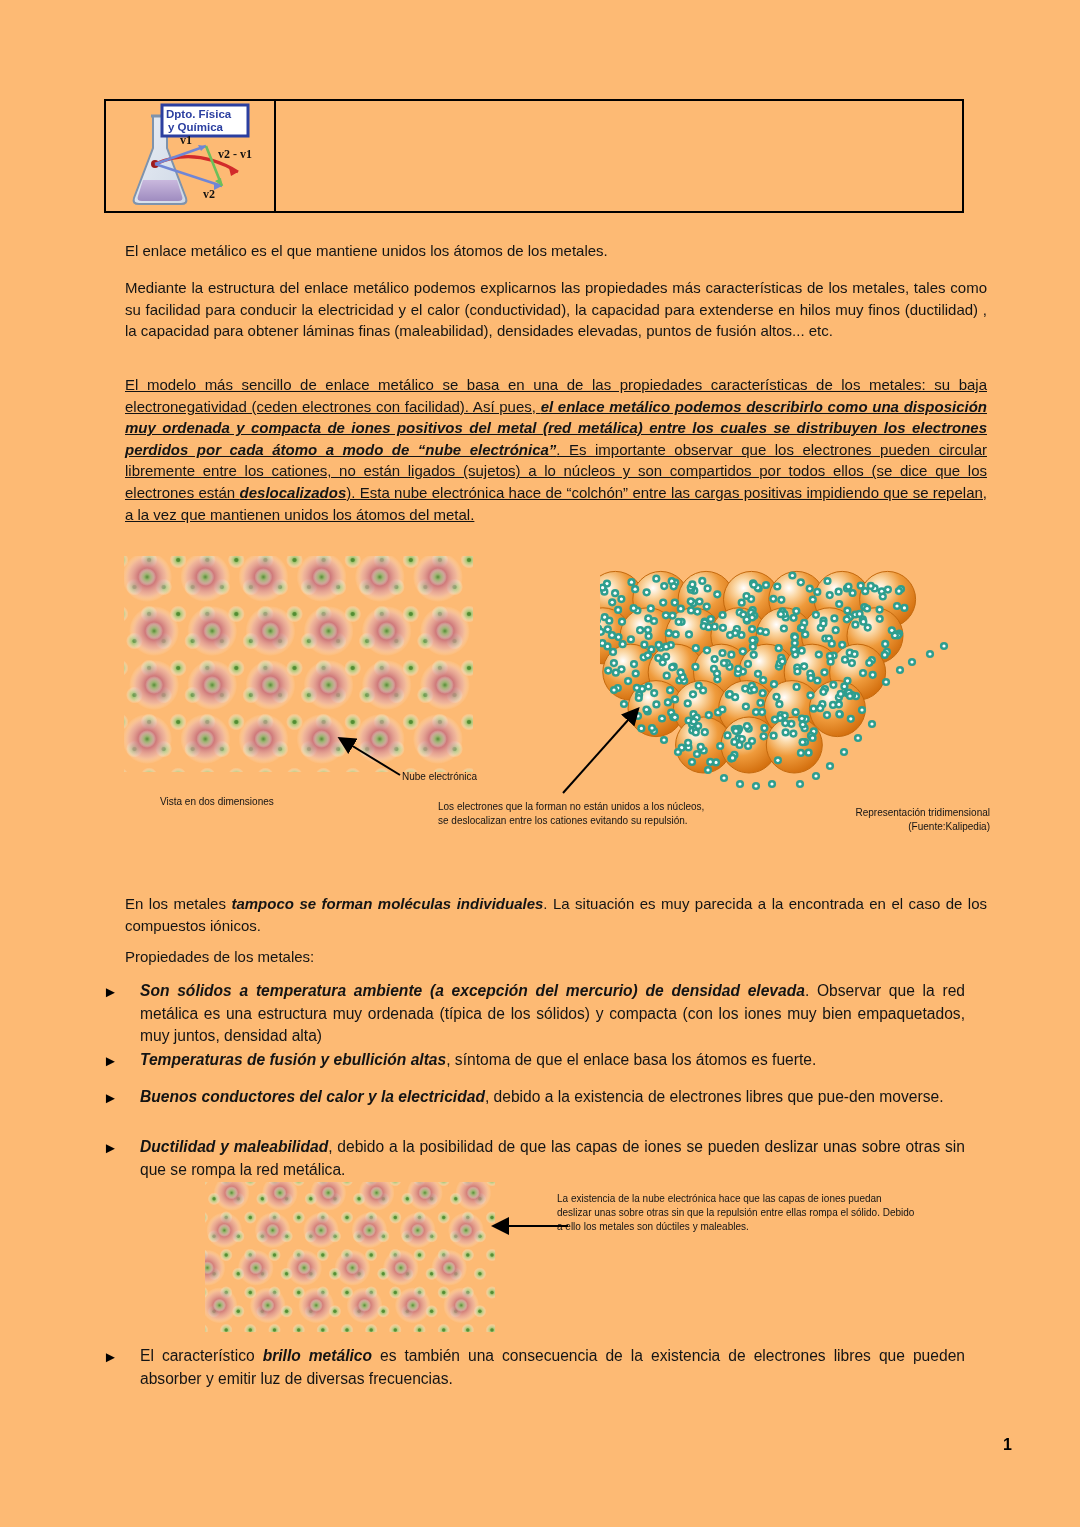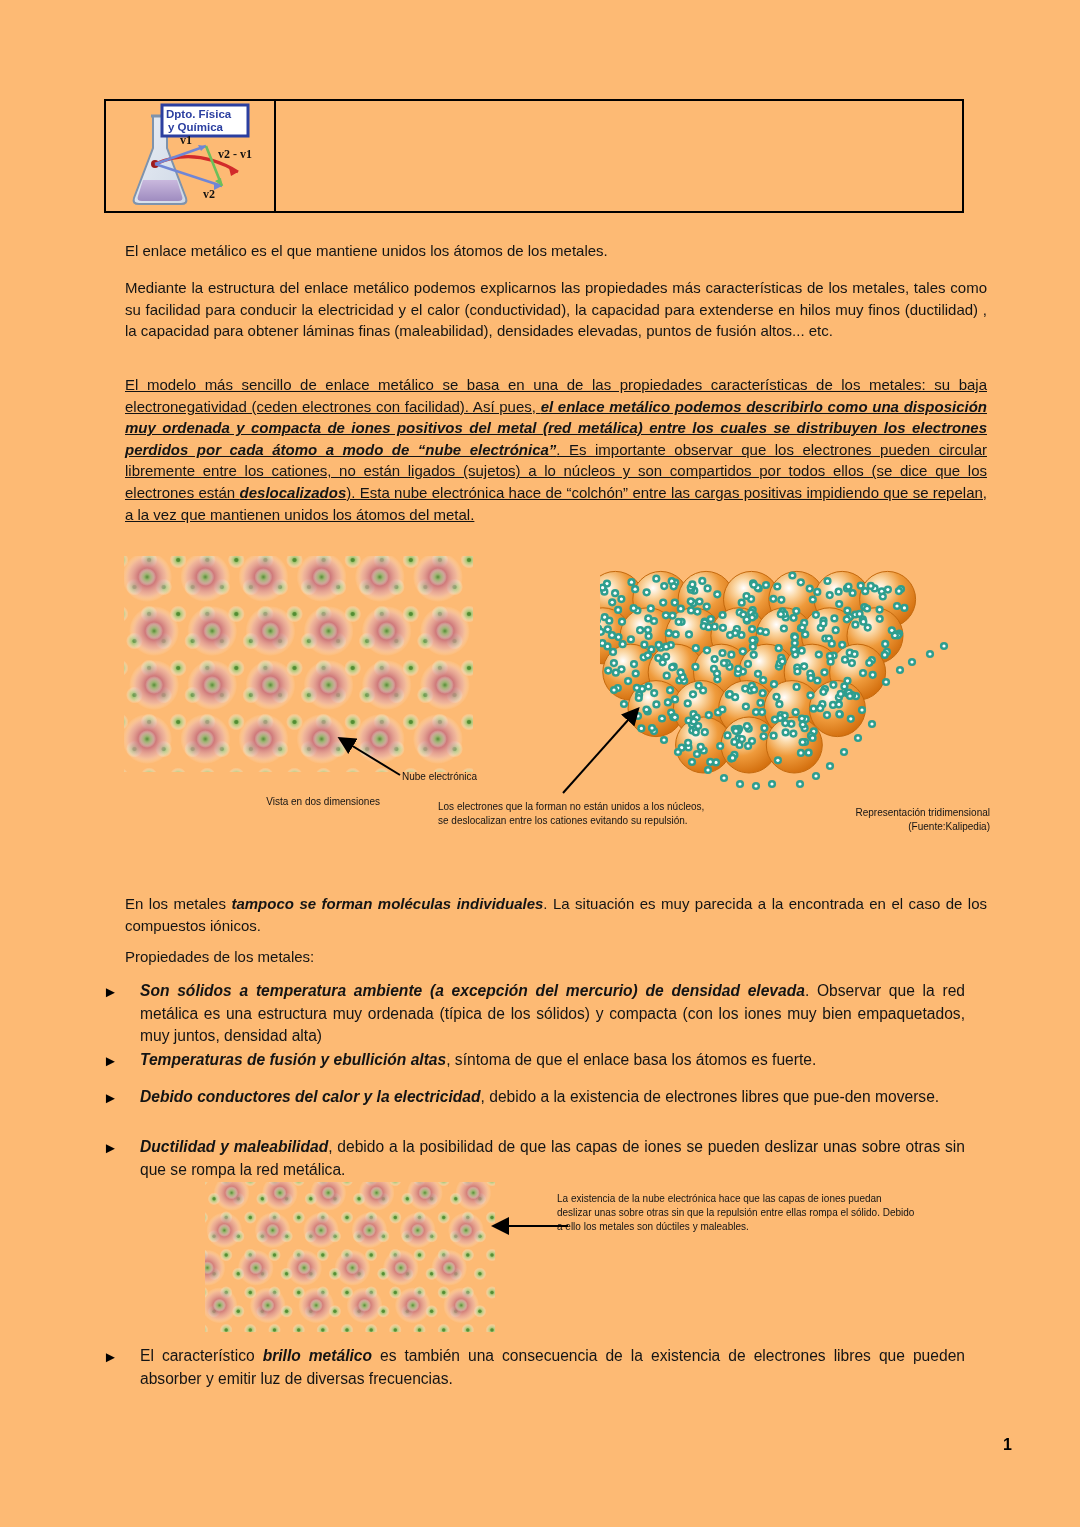--- a/index.html
+++ b/index.html
@@ -1299,21 +1299,21 @@
           <circle cx="312" cy="92" r="4.1" fill="#2e9e8f"></circle>
           <circle cx="312" cy="92" r="1.6" fill="#ffffff"></circle>
           <circle cx="330" cy="84" r="4.1" fill="#2e9e8f"></circle>
           <circle cx="330" cy="84" r="1.6" fill="#ffffff"></circle>
           <circle cx="344" cy="76" r="4.1" fill="#2e9e8f"></circle>
           <circle cx="344" cy="76" r="1.6" fill="#ffffff"></circle>
         </g>
     </svg>
   </div>
 
-  <div class="cap" style="left:160px; top:795px; width:220px; text-align:right;">Vista en dos dimensiones</div>
+  <div class="cap" style="left:160px; top:795px; width:220px; text-align:left;">Vista en dos dimensiones</div>
 
   <div class="cap" style="left:402px; top:770px; width:275px;">Nube electrónica</div>
 
   <div class="cap" style="left:402px; top:800px; width:278px;margin-left:36px;">Los electrones que la forman no están unidos a los núcleos, se deslocalizan entre los cationes evitando su repulsión.</div>
 
   <div class="cap center" style="left:700px; top:806px; width:290px;">
     <span>Representación tridimensional</span><br>
     <span>(Fuente:Kalipedia)</span>
   </div>
 
@@ -1333,21 +1333,21 @@
   <div class="bullet-row" style="top:1049px;">
     <span class="bullet-mark">►</span>
     <div class="bullet-body">
       <span class="bi">Temperaturas de fusión y ebullición altas</span><span>, síntoma de que el enlace basa los átomos es fuerte.</span>
     </div>
   </div>
 
   <div class="bullet-row" style="top:1086px;">
     <span class="bullet-mark">►</span>
     <div class="bullet-body">
-      <span class="bi">Debido conductores del calor y la electricidad</span><span>, debido a la existencia de electrones libres que pue-den moverse.</span>
+      <span class="bi">Buenos conductores del calor y la electricidad</span><span>, debido a la existencia de electrones libres que pue-den moverse.</span>
     </div>
   </div>
 
   <div class="bullet-row" style="top:1136px;">
     <span class="bullet-mark">►</span>
     <div class="bullet-body">
       <span class="bi">Ductilidad y maleabilidad</span><span>, debido a la posibilidad de que las capas de iones se pueden deslizar unas sobre otras sin que se rompa la red metálica.</span>
     </div>
   </div>
 

